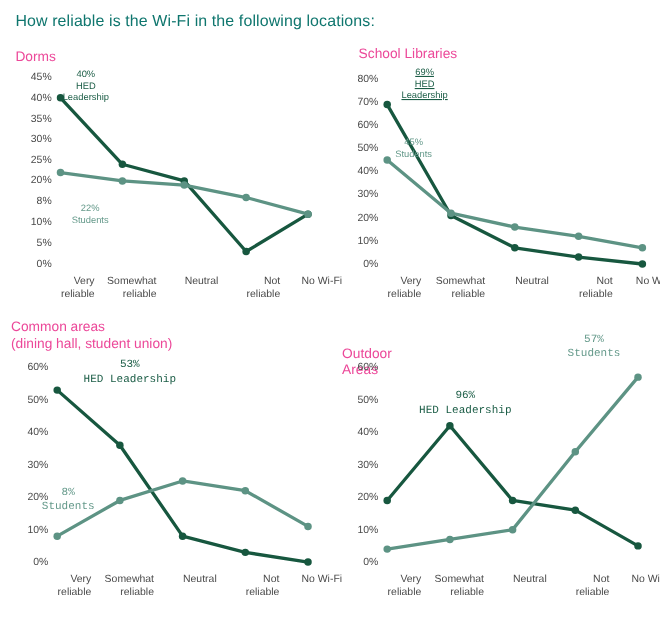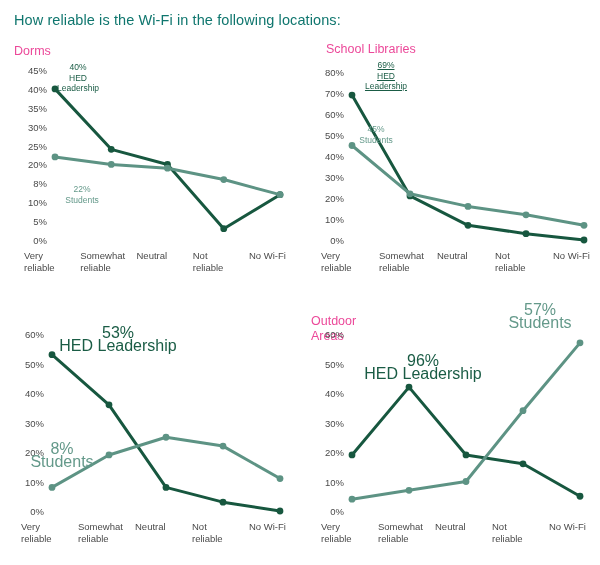--- a/index.html
+++ b/index.html
@@ -42,36 +42,37 @@
     font-size: 9.5px;
     color: #4a4a4a;
     text-align: right;
     transform: translateY(-50%);
     white-space: nowrap;
   }
   .xtick {
     position: absolute;
     font-size: 9.5px;
     color: #4a4a4a;
-    text-align: left;
+    text-align: right;
     line-height: 11.5px;
     transform: translateX(-50%);
     white-space: pre-line;
   }
   .annot {
     position: absolute;
     font-size: 8.5px;
     line-height: 10.5px;
     text-align: center;
     white-space: pre-line;
     transform: translateX(-50%);
   }
   .annot.big {
-    font-size: 16px;
+    font-size: 10px;
     line-height: 13px;
+    font-family: Liberation Mono, monospace;
   }
   .annot.lead { color: #1a5c45; }
   .annot.stud { color: #64998a; }
   svg { display: block; overflow: visible; }
 </style>
 </head>
 <body>
 
 <div id="page-title">How reliable is the Wi-Fi in the following locations:</div>
 
@@ -152,20 +153,22 @@
     <div class="xtick" style="left: 226px; top: 210px; width: 62px; margin-left: 0px;">Not
 reliable</div>
     <div class="xtick" style="left: 284px; top: 210px; width: 62px; margin-left: 0px;">No Wi-Fi</div>
     <div class="annot lead" style="left: 86px; top: 20px; text-decoration: underline;">69%
 HED
 Leadership</div>
     <div class="annot stud" style="left: 76px; top: 84px;">45%
 Students</div>
   </div>
 <div class="panel" id="panel-2" style="left:0px; top:288px; width:300px; height:277px;">
+    <div class="panel-title" style="left: 10px; top: 2px;">Common areas
+(dining hall, student union)</div>
     <div class="plot" style="left: 52px; top: 46px; width: 228px; height: 177px;">
       <svg width="228" height="177">
         <polyline points="0,20.650000000000006 57,70.8 114,153.4 171,168.15 228,177" fill="none" stroke="#17573f" stroke-width="3" stroke-linejoin="round" stroke-linecap="round"></polyline>
         <circle cx="0" cy="20.650000000000006" r="3.4" fill="#17573f"></circle>
         <circle cx="57" cy="70.8" r="3.4" fill="#17573f"></circle>
         <circle cx="114" cy="153.4" r="3.4" fill="#17573f"></circle>
         <circle cx="171" cy="168.15" r="3.4" fill="#17573f"></circle>
         <circle cx="228" cy="177" r="3.4" fill="#17573f"></circle>
         <polyline points="0,153.4 57,120.95 114,103.25 171,112.10000000000001 228,144.55" fill="none" stroke="#5d9384" stroke-width="3" stroke-linejoin="round" stroke-linecap="round"></polyline>
         <circle cx="0" cy="153.4" r="3.4" fill="#5d9384"></circle>

